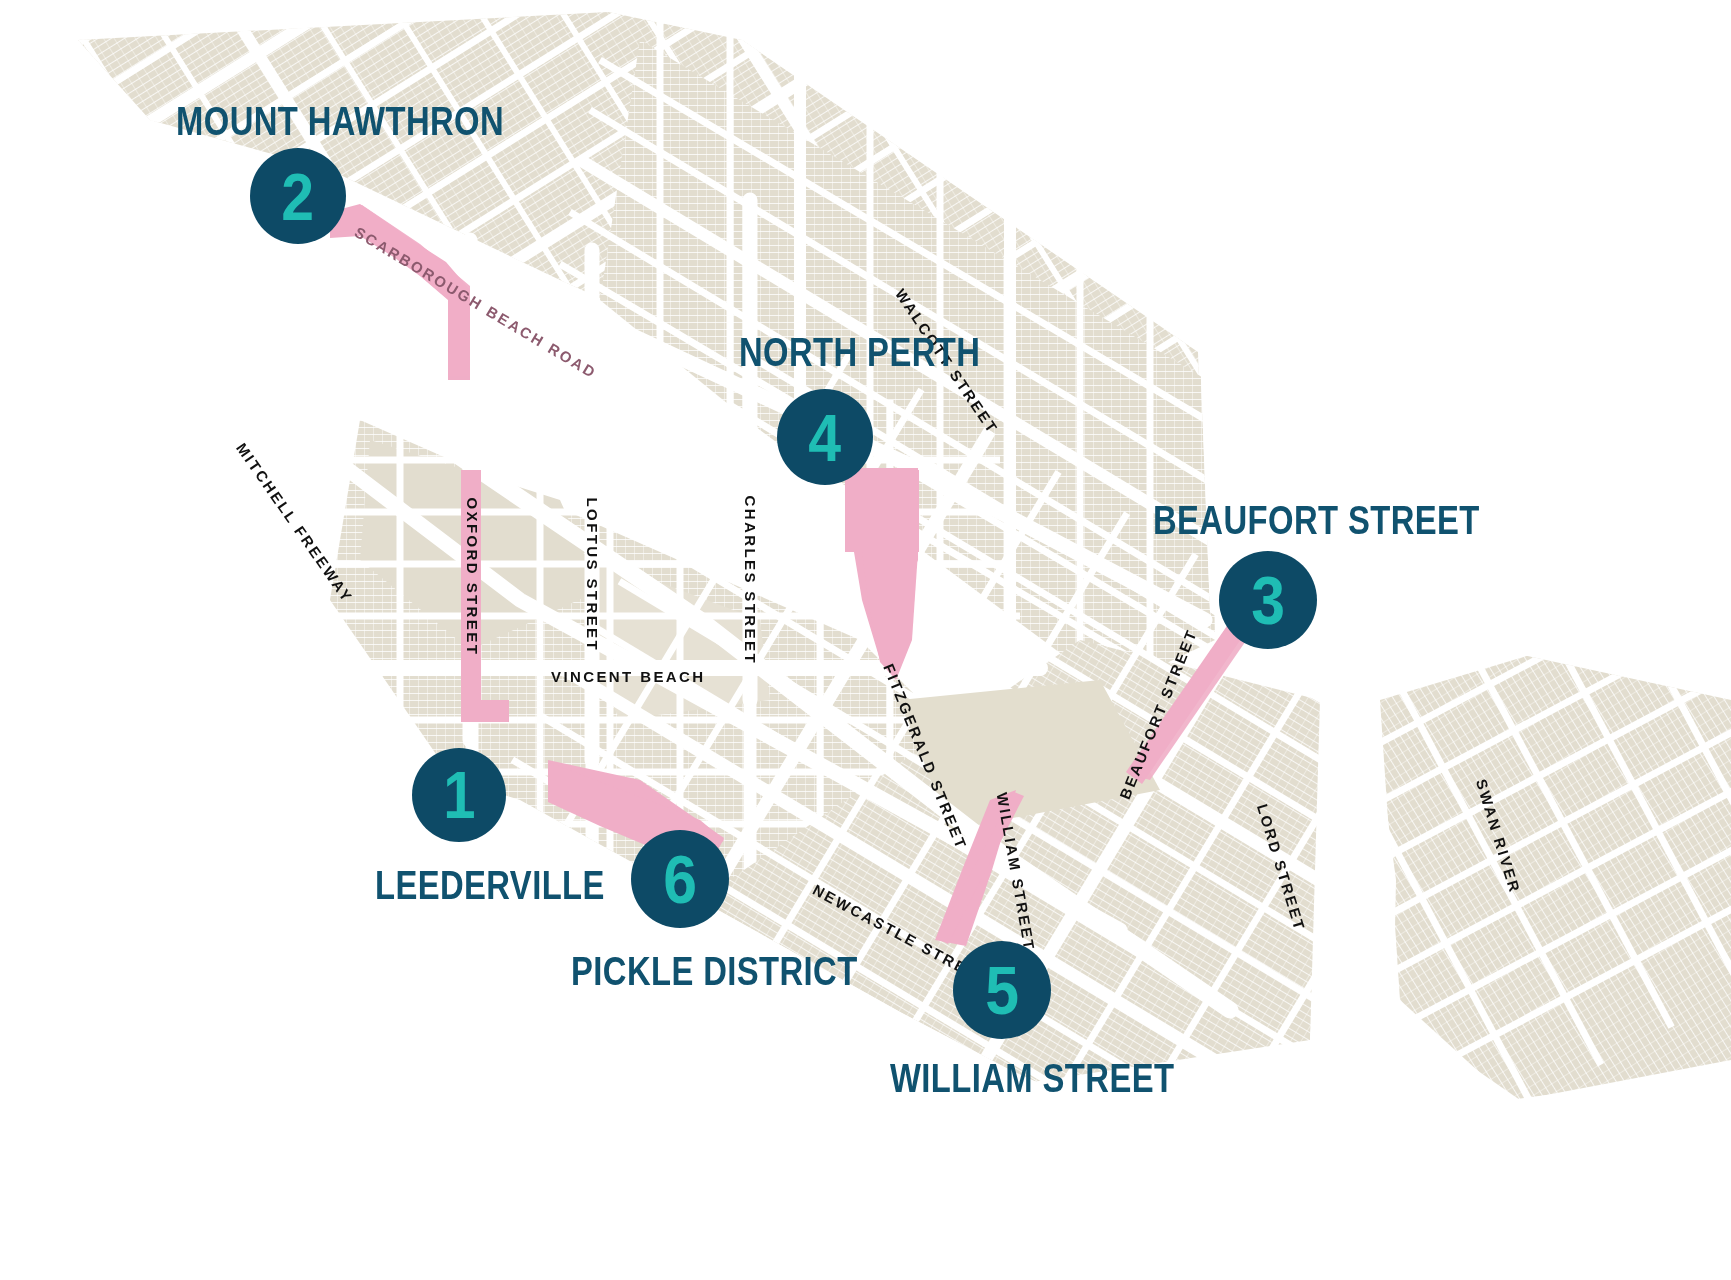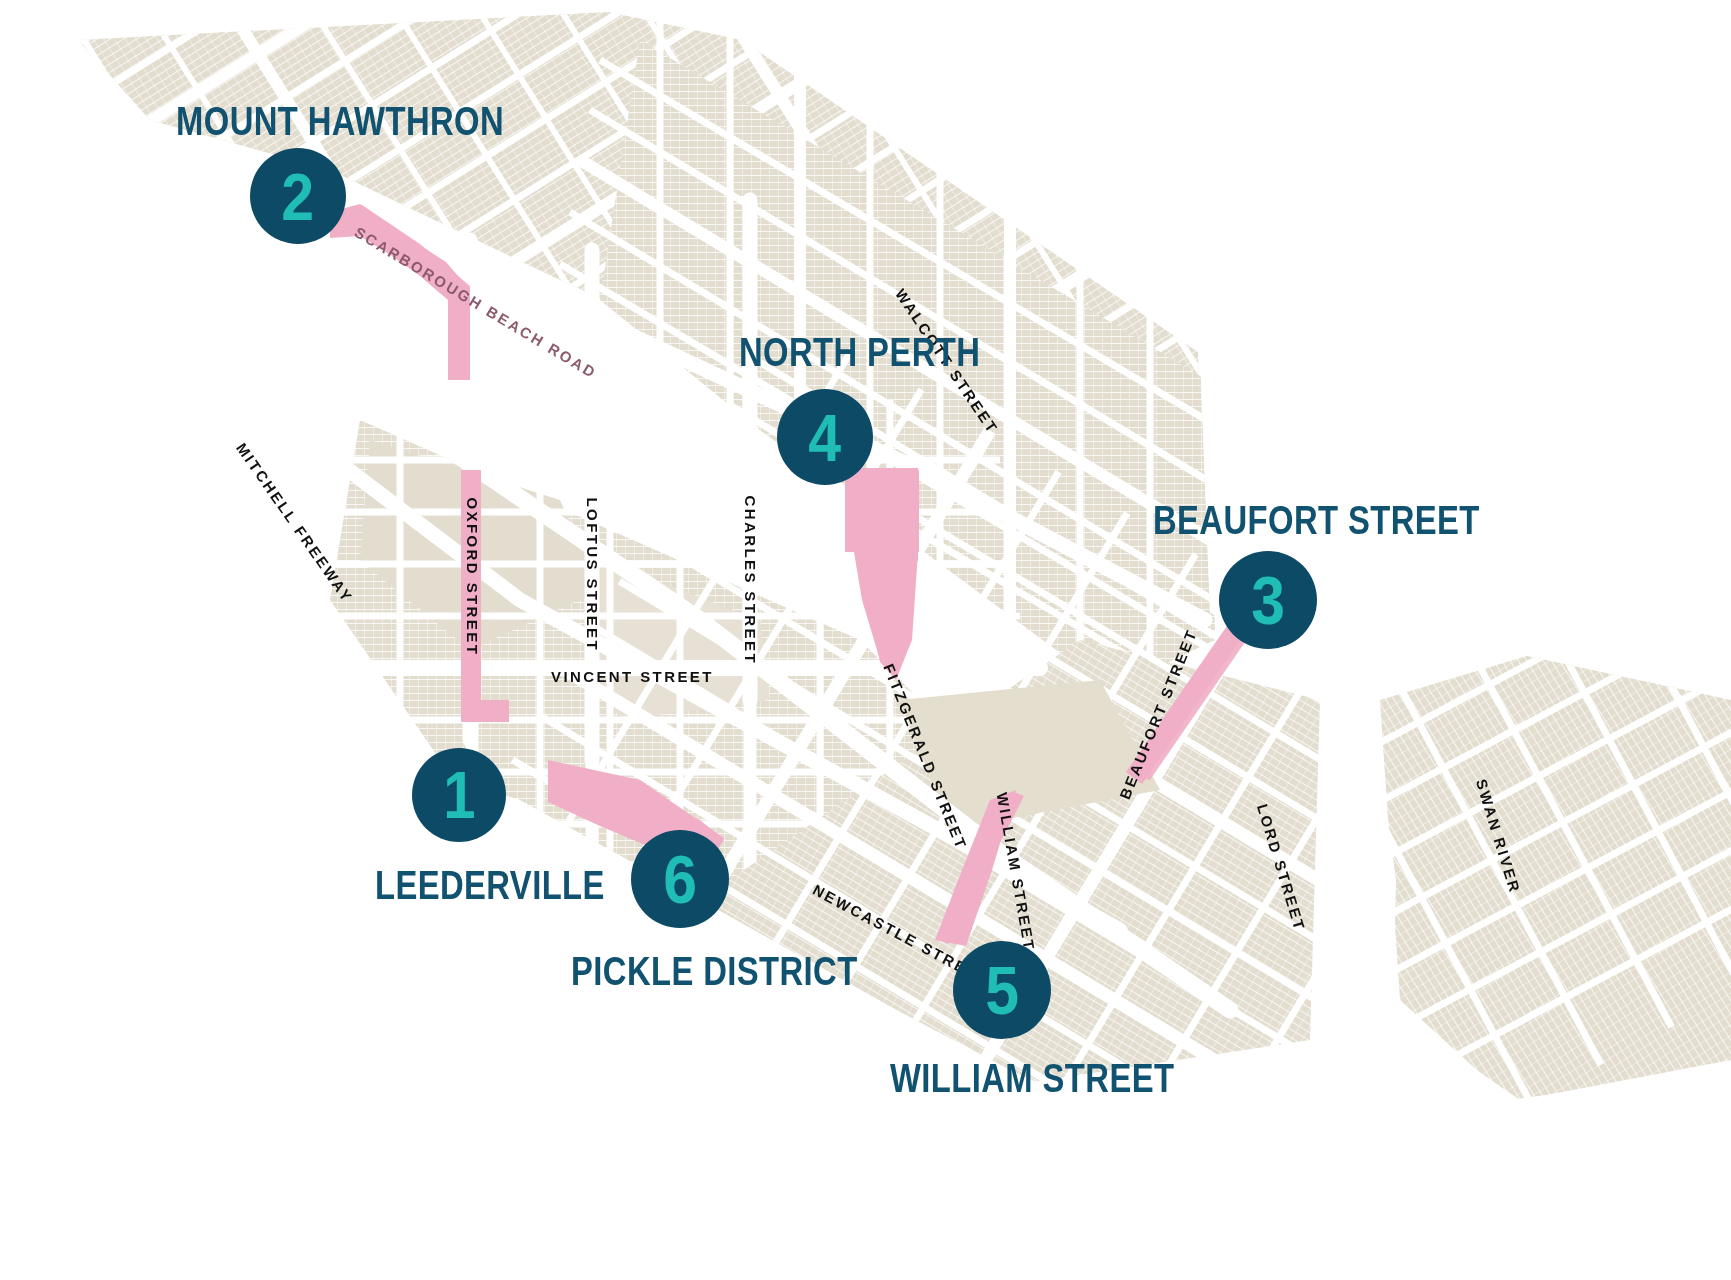--- a/index.html
+++ b/index.html
@@ -319,21 +319,21 @@
     </svg>
   </div>
 
   <div id="street-labels">
       <div class="street-label" style="left: 356px; top: 222px; font-size: 15px; color: rgb(140, 90, 110); transform: rotate(31deg);">SCARBOROUGH BEACH ROAD</div>
       <div class="street-label" style="left: 240px; top: 436px; font-size: 15px; color: rgb(17, 17, 17); transform: rotate(55deg);">MITCHELL FREEWAY</div>
       <div class="street-label" style="left: 472px; top: 489px; font-size: 15px; color: rgb(17, 17, 17); transform: rotate(90deg);">OXFORD STREET</div>
       <div class="street-label" style="left: 592px; top: 489px; font-size: 15px; color: rgb(17, 17, 17); transform: rotate(90deg);">LOFTUS STREET</div>
       <div class="street-label" style="left: 750px; top: 487px; font-size: 15px; color: rgb(17, 17, 17); transform: rotate(90deg);">CHARLES STREET</div>
       <div class="street-label" style="left: 899px; top: 282px; font-size: 15px; color: rgb(17, 17, 17); transform: rotate(56deg);">WALCOTT STREET</div>
-      <div class="street-label" style="left: 551px; top: 668px; font-size: 15px; color: rgb(17, 17, 17); transform: rotate(0deg);">VINCENT STREET</div>
+      <div class="street-label" style="left: 551px; top: 668px; font-size: 15px; color: rgb(17, 17, 17); transform: rotate(0deg);">VINCENT BEACH</div>
       <div class="street-label" style="left: 888px; top: 656px; font-size: 15px; color: rgb(17, 17, 17); transform: rotate(68deg);">FITZGERALD STREET</div>
       <div class="street-label" style="left: 1124px; top: 790px; font-size: 15px; color: rgb(17, 17, 17); transform: rotate(-68deg);">BEAUFORT STREET</div>
       <div class="street-label" style="left: 1002px; top: 784px; font-size: 15px; color: rgb(17, 17, 17); transform: rotate(80deg);">WILLIAM STREET</div>
       <div class="street-label" style="left: 814px; top: 880px; font-size: 15px; color: rgb(17, 17, 17); transform: rotate(28deg);">NEWCASTLE STREET</div>
       <div class="street-label" style="left: 1262px; top: 796px; font-size: 15px; color: rgb(17, 17, 17); transform: rotate(73deg);">LORD STREET</div>
       <div class="street-label" style="left: 1481px; top: 771px; font-size: 15px; color: rgb(17, 17, 17); transform: rotate(73deg);">SWAN RIVER</div>
     </div>
 
   <div id="districts">
       <div class="marker" style="left: 412px; top: 748px; width: 94px; height: 94px; background: rgb(13, 74, 102);">

